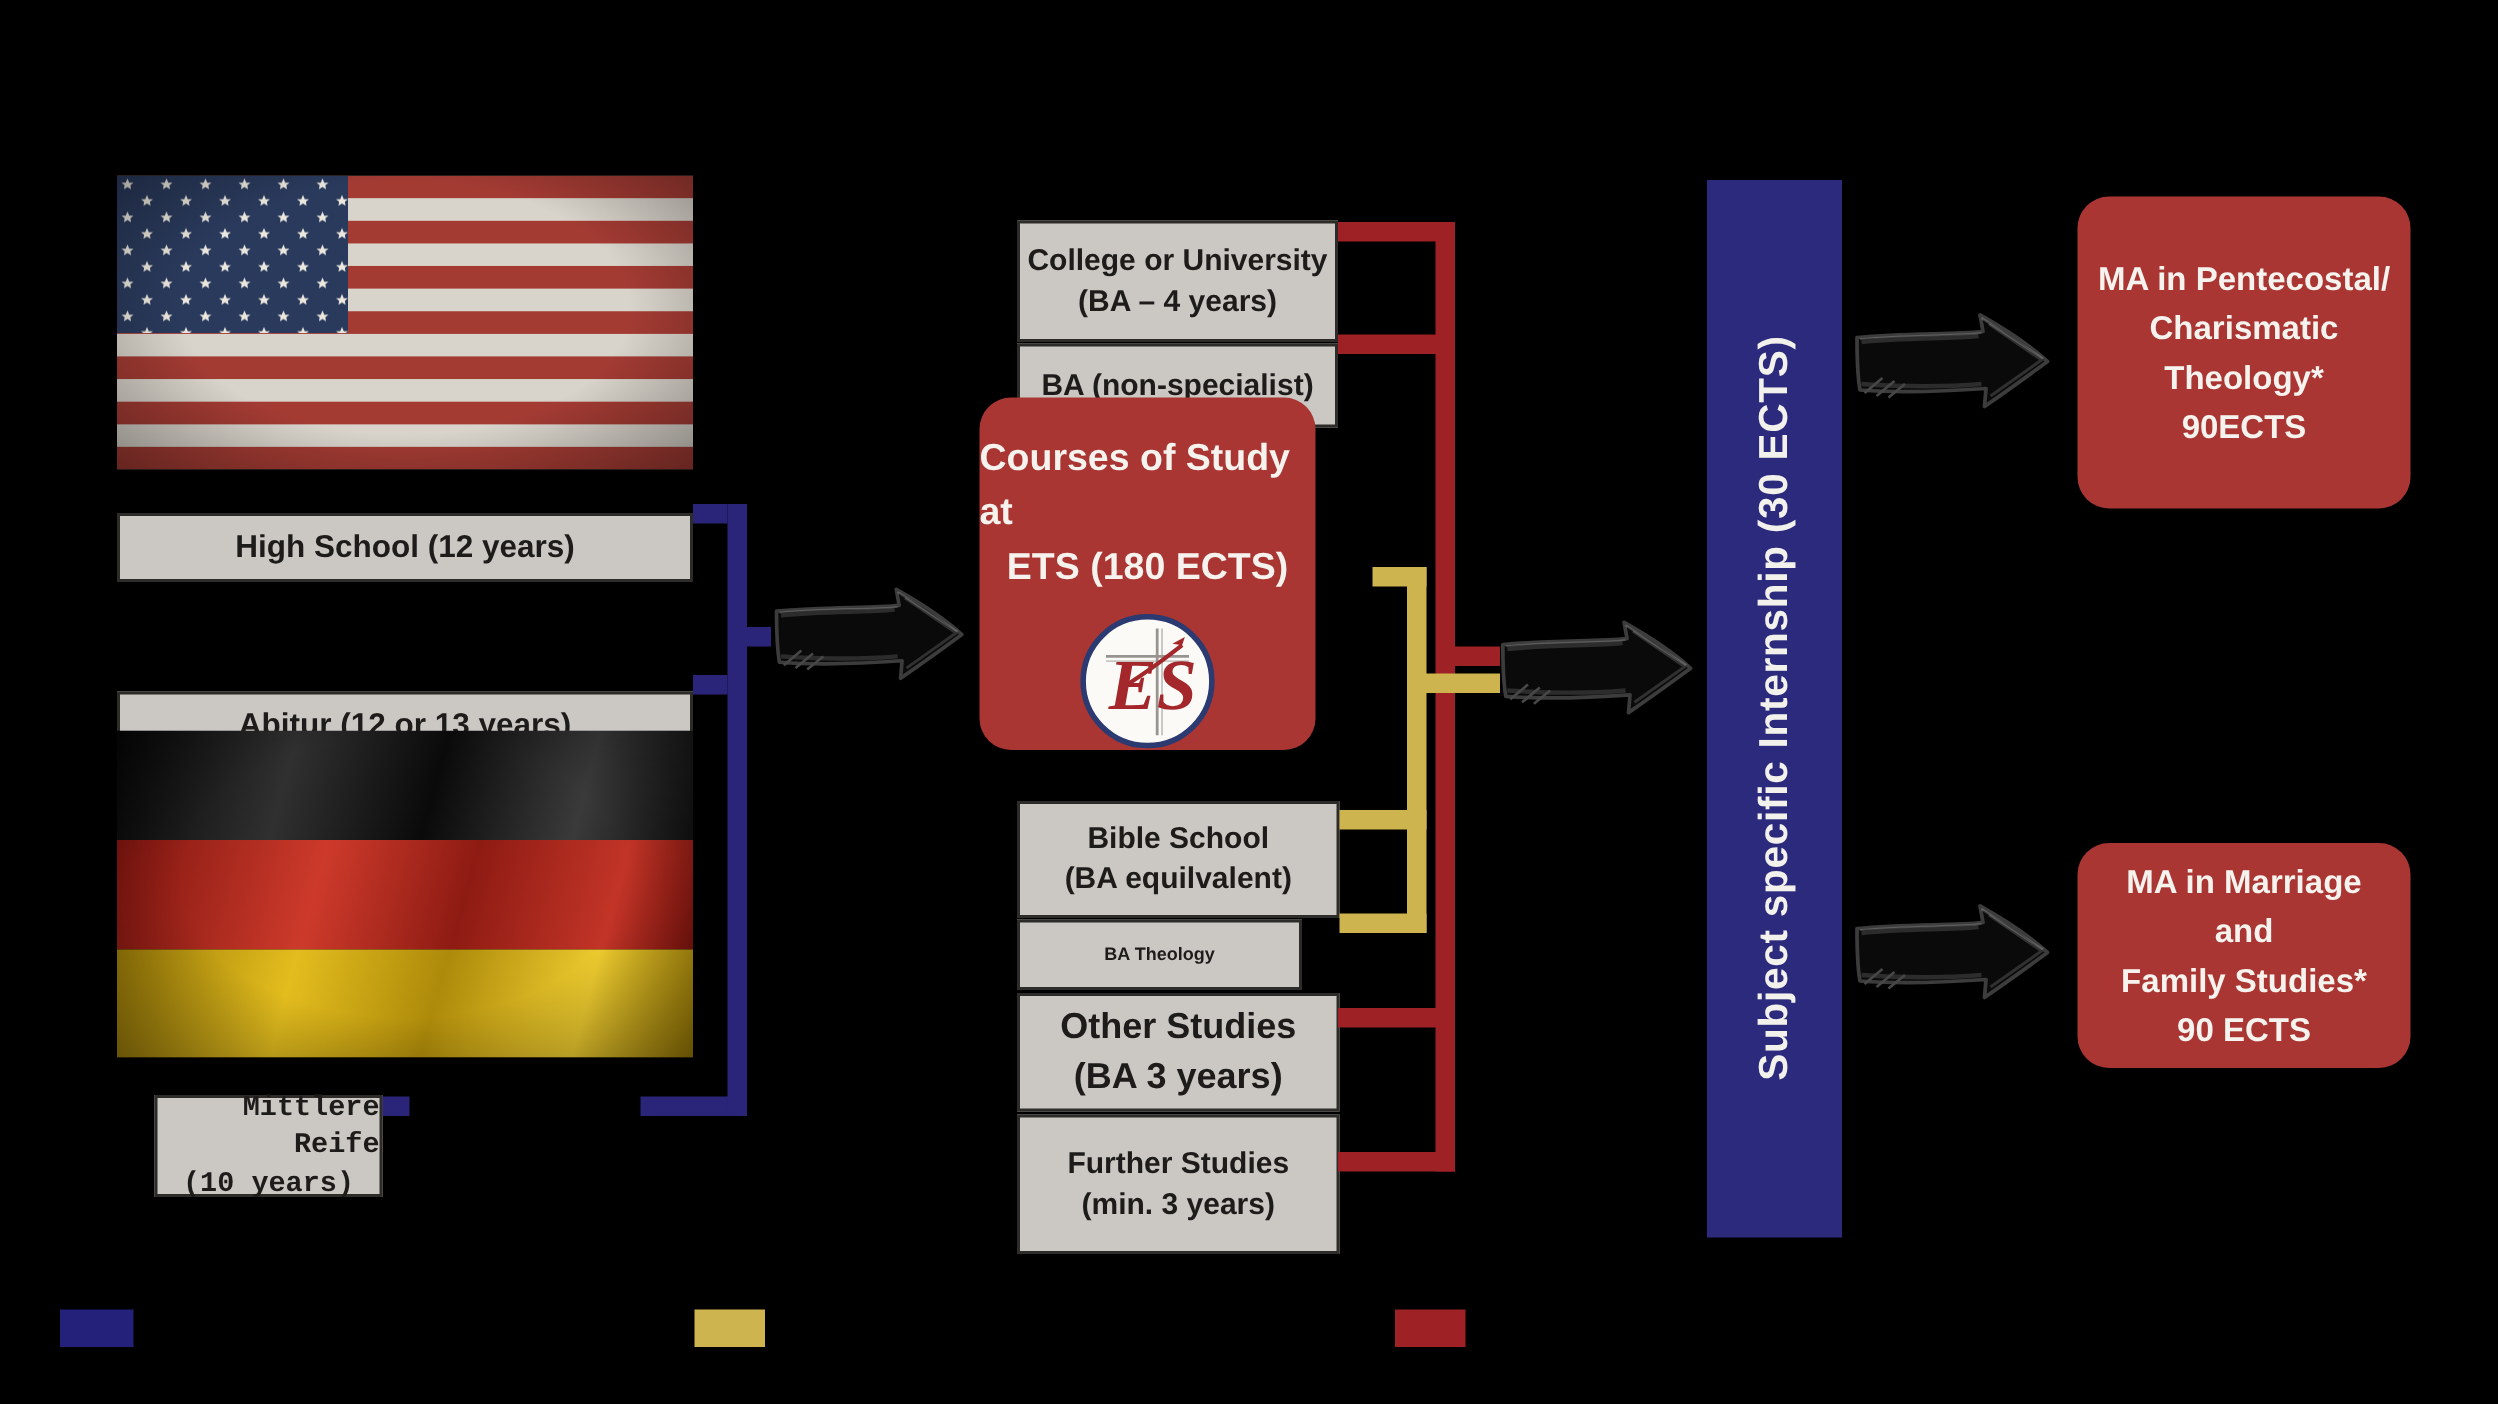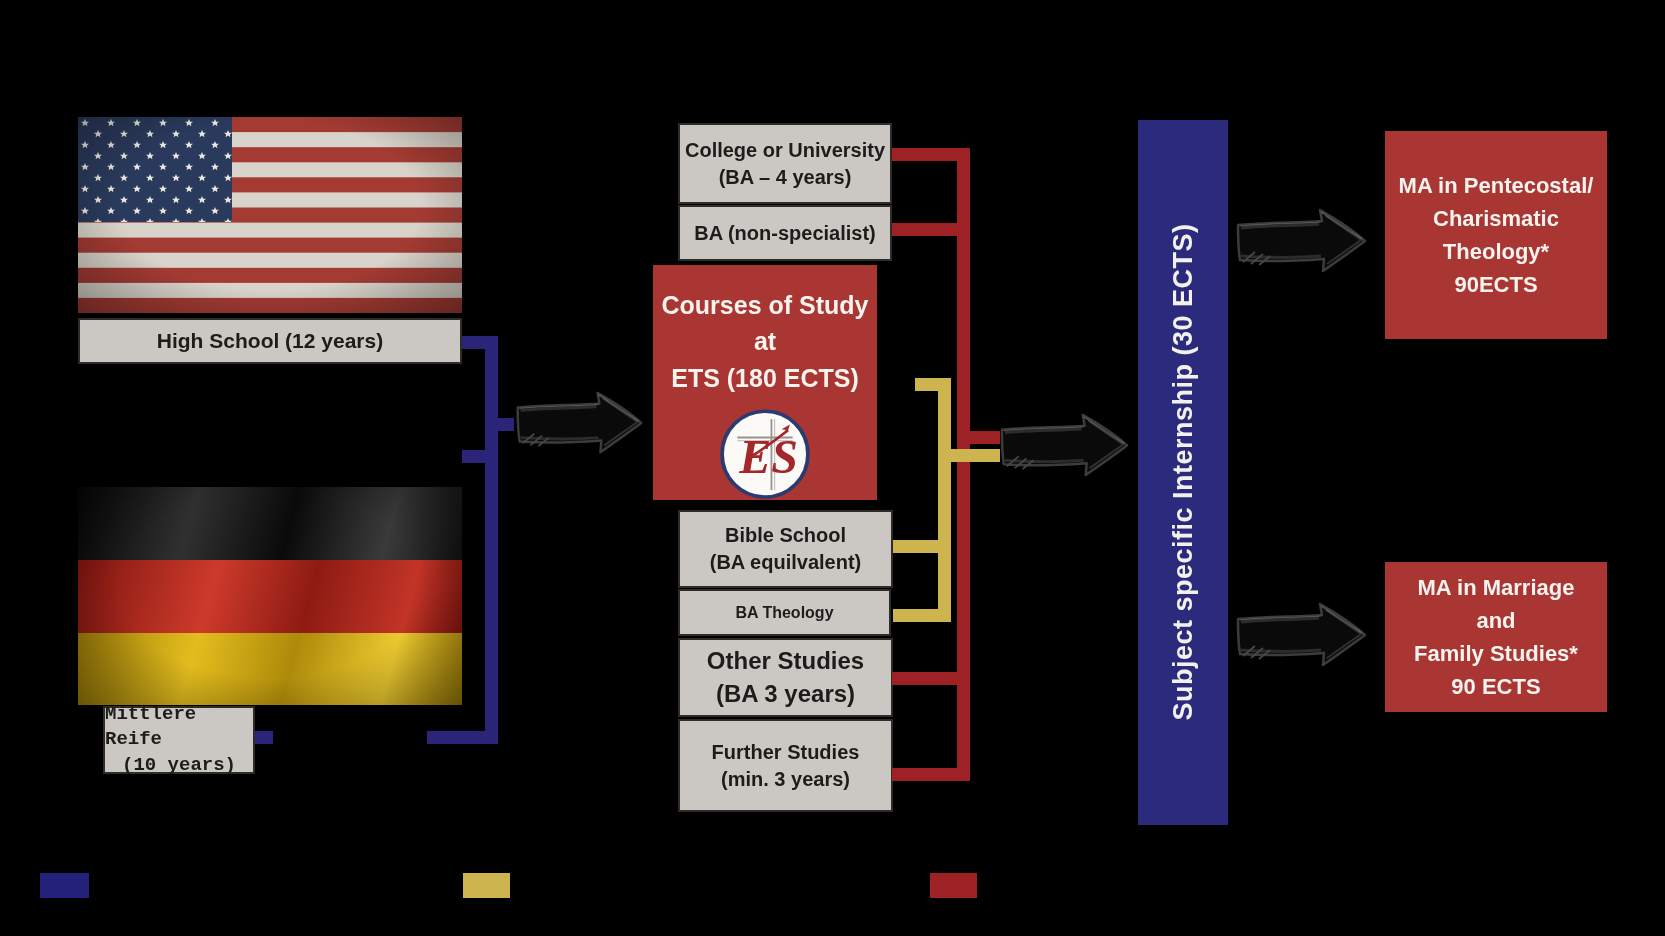--- a/index.html
+++ b/index.html
@@ -5,26 +5,26 @@
   * { margin:0; padding:0; box-sizing:border-box; }
   html,body { background:#000; }
   .canvas {
     position:relative; width:1665px; height:936px; background:#000;
     font-family:"Liberation Sans", sans-serif; overflow:hidden;
   }
   .abs { position:absolute; }
   .gbox {
     position:absolute; background:#cbc8c4; border:2px solid #2e2c29;
     display:flex; flex-direction:column; align-items:center; justify-content:center;
-    color:#1d1c1a; font-weight:bold; text-align:left; line-height:1.35;
+    color:#1d1c1a; font-weight:bold; text-align:right; line-height:1.35;margin-top:24px;
   }
   .gbox span { display:block; }
   .redbox {
     position:absolute; background:#a93633; color:#f6f3ee; font-weight:bold;
-    display:flex; flex-direction:column; align-items:center; text-align:center;
+    display:flex; flex-direction:column; align-items:center; border-radius:21px;
   }
   .seg { position:absolute; }
   .flag { position:absolute; overflow:hidden; }
   .flag svg { display:block; }
   .vignette { position:absolute; inset:0; background:radial-gradient(ellipse at 50% 45%, rgba(0,0,0,0) 55%, rgba(0,0,0,0.38) 100%); }
   .arrow-svg { position:absolute; }
   .bar-label {
     position:absolute; display:flex; align-items:center; justify-content:center;
     color:#f3f1ec; font-weight:bold; font-size:27px; letter-spacing:0.5px;
     transform:rotate(-90deg); white-space:nowrap;
@@ -69,20 +69,23 @@
       <rect width="154" height="105" fill="#2a3a5c"></rect>
       <rect width="154" height="105" fill="url(#stars)"></rect>
     </svg>
     <div class="vignette"></div>
   </div>
 
   <div class="gbox" style="left:78px; top:318px; width:384px; height:46px; font-size:21px;">
     <span>High School (12 years)</span>
   </div>
 
+  <div class="gbox" style="left:78px; top:437px; width:384px; height:46px; font-size:21px;">
+    <span>Abitur (12 or 13 years)</span>
+  </div>
 
   <div class="flag" style="left:78px; top:487px; width:384px; height:218px;">
     <div class="abs" style="left:0; top:0; width:384px; height:73px; background:linear-gradient(105deg,#050505,#303030 30%,#0a0a0a 55%,#3a3a3a 80%,#101010);"></div>
     <div class="abs" style="left:0; top:73px; width:384px; height:73px; background:linear-gradient(105deg,#7e150f,#cd3a2b 35%,#8e1b13 60%,#c23427 85%,#7a130d);"></div>
     <div class="abs" style="left:0; top:146px; width:384px; height:72px; background:linear-gradient(105deg,#9c7c08,#e3bd1e 30%,#ad8a0a 55%,#ecca2f 80%,#a07f06);"></div>
     <div class="vignette"></div>
   </div>
 
   <div class="gbox" style="left:103px; top:706px; width:152px; height:68px; font-size:19px;font-family:Liberation Mono, monospace;">
     <span>Mittlere Reife</span>
@@ -123,21 +126,21 @@
       <path d="M36,52 C55,40 66,31 75,24" stroke="#a3272b" stroke-width="3" fill="none"></path>
       <path d="M75,24 l-7,-1 9,-5 z" fill="#a3272b"></path>
     </svg>
   </div>
 
   <div class="gbox" style="left:678px; top:510px; width:215px; height:78px; font-size:20px;">
     <span>Bible School</span>
     <span>(BA equilvalent)</span>
   </div>
 
-  <div class="gbox" style="left:678px; top:589px; width:213px; height:47px; font-size:16px;">
+  <div class="gbox" style="left:678px; top:589px; width:190px; height:47px; font-size:12px;">
     <span>BA Theology</span>
   </div>
 
   <div class="gbox" style="left:678px; top:638px; width:215px; height:79px; font-size:24px;">
     <span>Other Studies</span>
     <span>(BA 3 years)</span>
   </div>
 
   <div class="gbox" style="left:678px; top:719px; width:215px; height:93px; font-size:20px;">
     <span>Further Studies</span>

